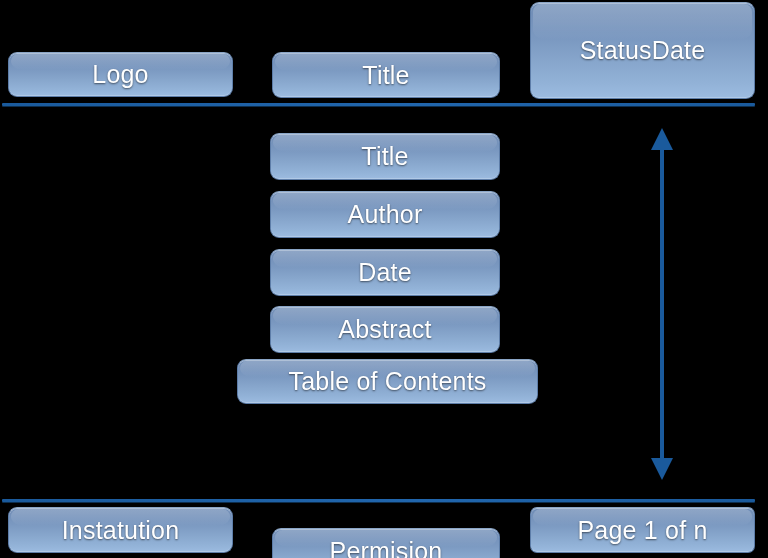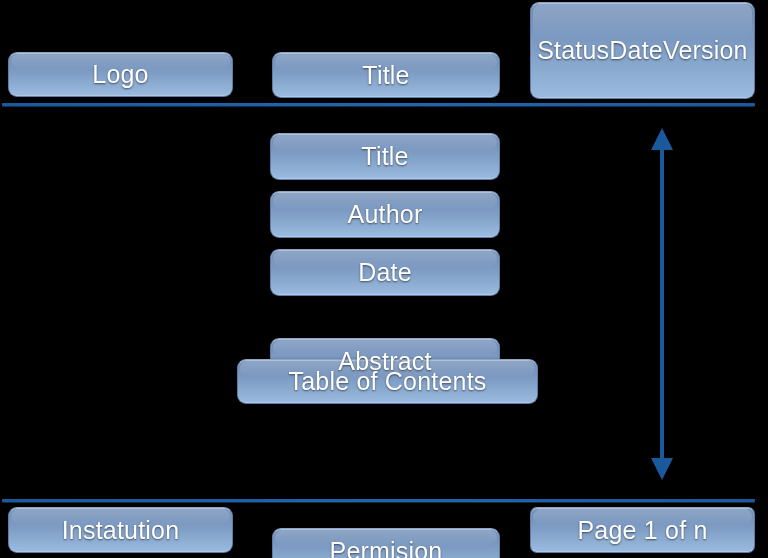--- a/index.html
+++ b/index.html
@@ -117,38 +117,37 @@
     <span class="lbl">Logo</span>
   </div>
 
   <div class="box" style="left:272px; top:52px; width:228px; height:46px; font-size:25px;">
     <span class="lbl">Title</span>
   </div>
 
   <div class="box" style="left:530px; top:2px; width:225px; height:97px; font-size:25px; flex-direction:row;">
     <span class="lbl">Status</span>
     <span class="lbl">Date</span>
-    <span class="lbl">Version</span>
   </div>
 
   <div class="divider thin-cap" style="left:2px; top:103px; width:753px;"></div>
 
   <div class="box" style="left:270px; top:133px; width:230px; height:47px; font-size:25px;">
     <span class="lbl">Title</span>
   </div>
 
   <div class="box" style="left:270px; top:191px; width:230px; height:47px; font-size:25px;">
     <span class="lbl">Author</span>
   </div>
 
   <div class="box" style="left:270px; top:249px; width:230px; height:47px; font-size:25px;">
     <span class="lbl">Date</span>
   </div>
 
-  <div class="box" style="left:270px; top:306px; width:230px; height:47px; font-size:25px;margin-top:32px;">
+  <div class="box" style="left:270px; top:306px; width:230px; height:47px; font-size:25px;">
     <span class="lbl">Abstract</span>
   </div>
 
   <div class="box" style="left:237px; top:359px; width:301px; height:45px; font-size:25px;">
     <span class="lbl">Table of Contents</span>
   </div>
 
   <div class="arrow-wrap" style="left:646px; top:128px; width:32px; height:352px;">
     <div class="arrow-head up"></div>
     <div class="arrow-shaft" style="top:18px; height:316px;"></div>

